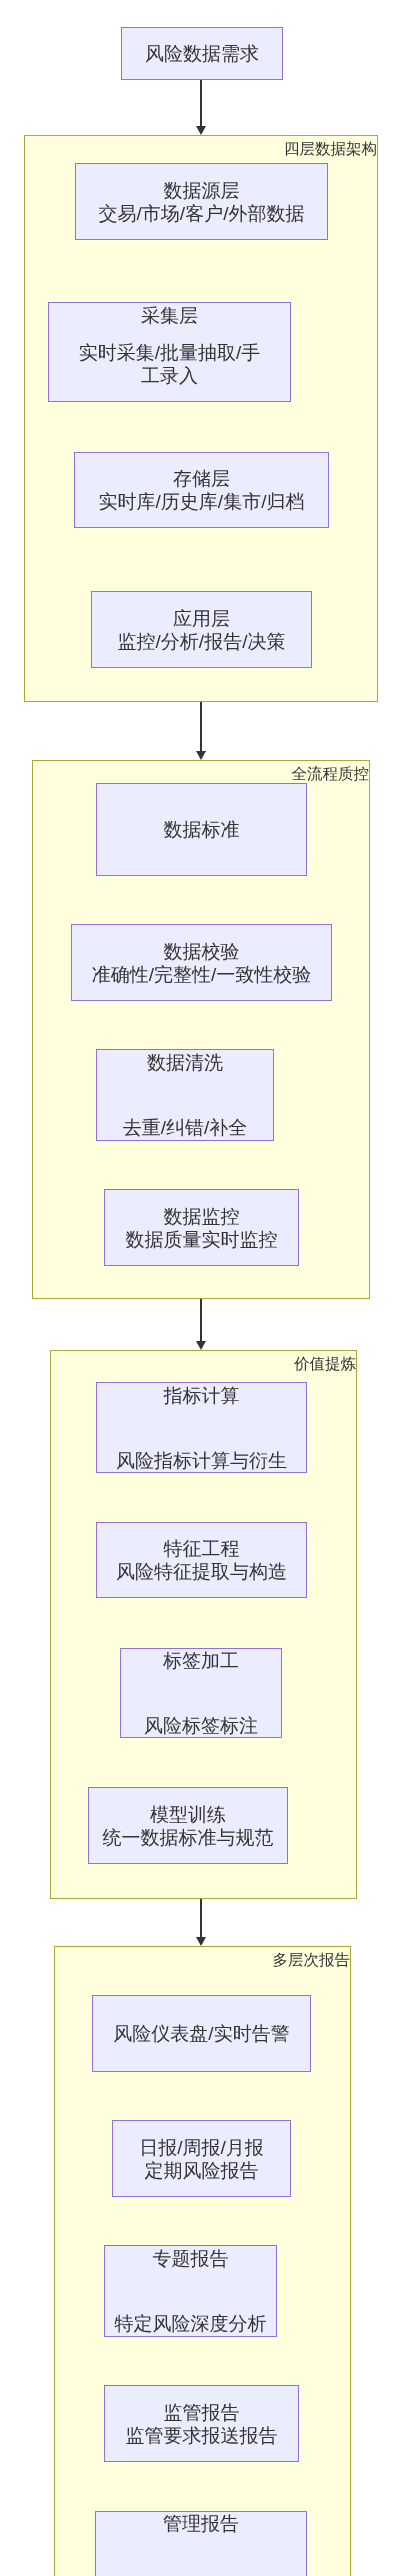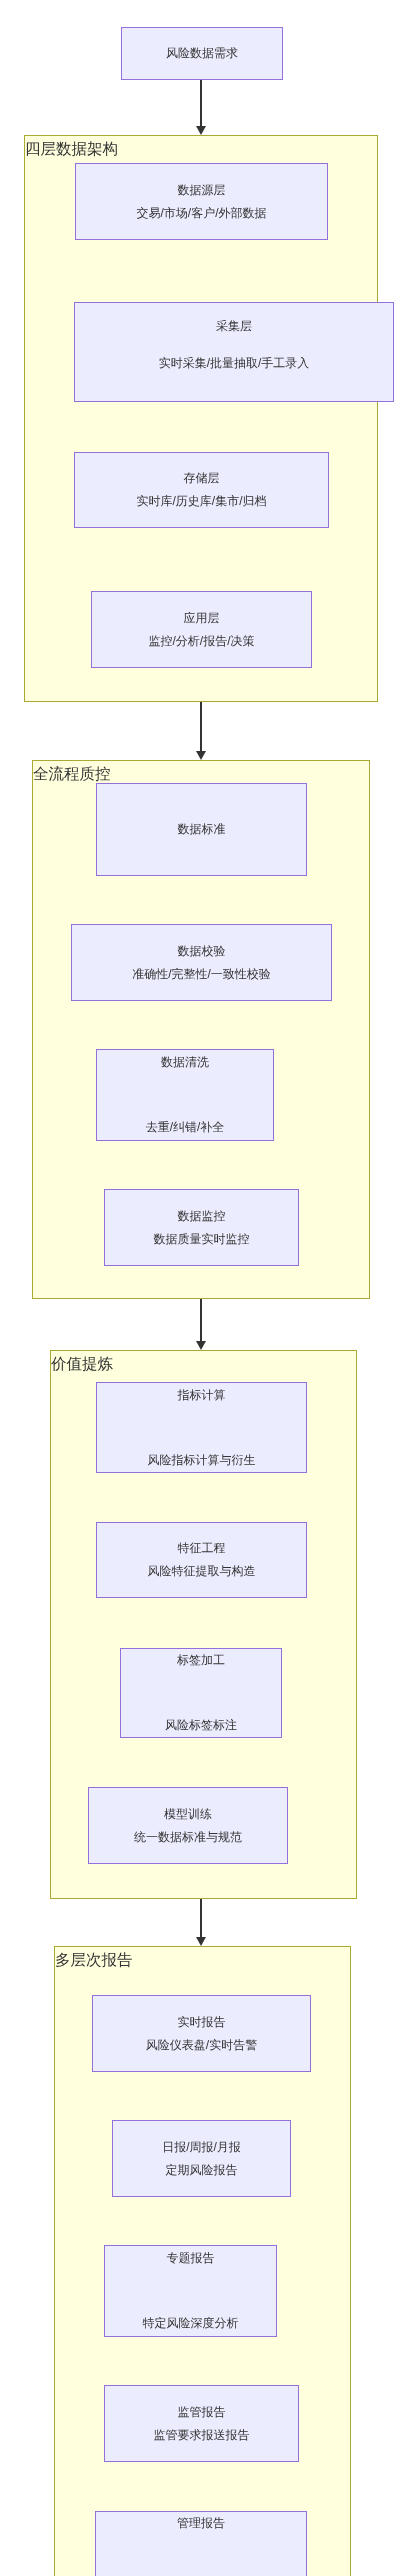--- a/index.html
+++ b/index.html
@@ -10,28 +10,28 @@
   html,body{margin:0;padding:0;background:var(--bg);}
   .canvas{
     position:relative; width:403px; height:3868px; background:var(--bg);
     font-family:"Liberation Sans", sans-serif; color:var(--text); overflow:hidden;
   }
   .cluster{
     position:absolute; background:var(--section-fill);
     border:1.5px solid var(--section-border); box-sizing:border-box;
   }
   .cluster-label{
-    position:absolute; left:0; top:3.6px; width:100%; text-align:left;
+    position:absolute; left:0; top:3.6px; width:100%; text-align:right;
     font-size:15.5px; line-height:18.5px; color:var(--text); font-weight:400;
   }
   .node{
     position:absolute; background:var(--node-fill);
     border:1.5px solid var(--node-border); box-sizing:border-box;
     display:flex; flex-direction:column; align-items:center; justify-content:center;
-    text-align:center; font-size:12px; line-height:23px; color:var(--text);
+    text-align:center; font-size:19px; line-height:23px; color:var(--text);
   }
   .node.gap{row-gap:20.6px;gap:42px;}
   .nline{width:100%;}
   .nline.narrow{max-width:193px; margin:14px auto;text-align:center;}
   .edge{
     position:absolute; left:200px; width:2.1px; background:var(--arrow);
   }
   .arrowhead{
     position:absolute; left:196px; width:0; height:0;
     border-left:5.7px solid transparent; border-right:5.7px solid transparent;
@@ -50,21 +50,21 @@
   <div class="edge" style="top:80px;height:46px"></div>
   <div class="arrowhead" style="top:126px"></div>
 
   <section class="cluster" style="left:24px;top:135px;width:354px;height:567px">
     <div class="cluster-label">四层数据架构</div>
   </section>
   <div class="node" style="left:75px;top:163px;width:253px;height:77px">
     <div class="nline">数据源层</div>
     <div class="nline">交易/市场/客户/外部数据</div>
   </div>
-  <div class="node" style="left:74px;top:302px;width:320px;height:100px">
+  <div class="node" style="left:48px;top:302px;width:243px;height:100px">
     <div class="nline">采集层</div>
     <div class="nline narrow">实时采集/批量抽取/手工录入</div>
   </div>
   <div class="node" style="left:74px;top:452px;width:255px;height:76px">
     <div class="nline">存储层</div>
     <div class="nline">实时库/历史库/集市/归档</div>
   </div>
   <div class="node" style="left:91px;top:591px;width:221px;height:77px">
     <div class="nline">应用层</div>
     <div class="nline">监控/分析/报告/决策</div>
@@ -115,21 +115,20 @@
     <div class="nline">统一数据标准与规范</div>
   </div>
 
   <div class="edge" style="top:1899px;height:38px"></div>
   <div class="arrowhead" style="top:1937px"></div>
 
   <section class="cluster" style="left:54px;top:1946px;width:297px;height:689px">
     <div class="cluster-label">多层次报告</div>
   </section>
   <div class="node" style="left:92px;top:1995px;width:219px;height:77px">
-    <div class="nline">实时报告</div>
     <div class="nline">风险仪表盘/实时告警</div>
   </div>
   <div class="node" style="left:112px;top:2120px;width:179px;height:77px">
     <div class="nline">日报/周报/月报</div>
     <div class="nline">定期风险报告</div>
   </div>
   <div class="node gap" style="left:104px;top:2245px;width:173px;height:92px">
     <div class="nline">专题报告</div>
     <div class="nline">特定风险深度分析</div>
   </div>

